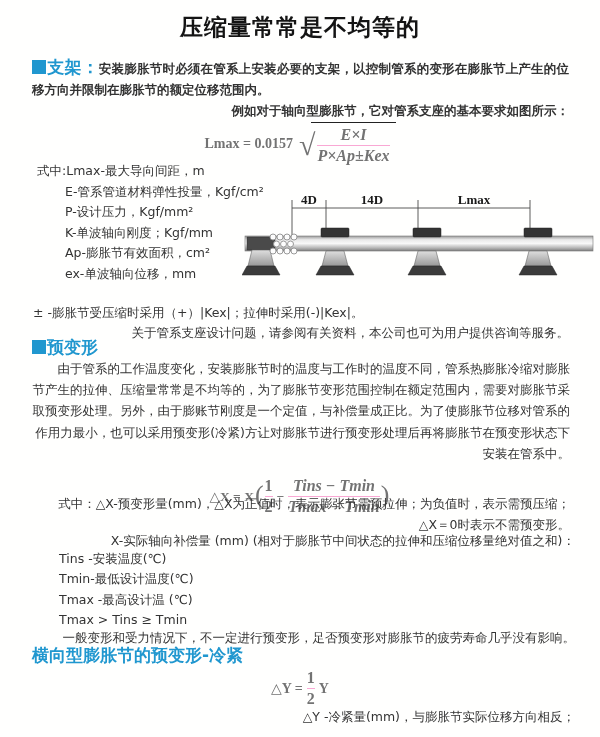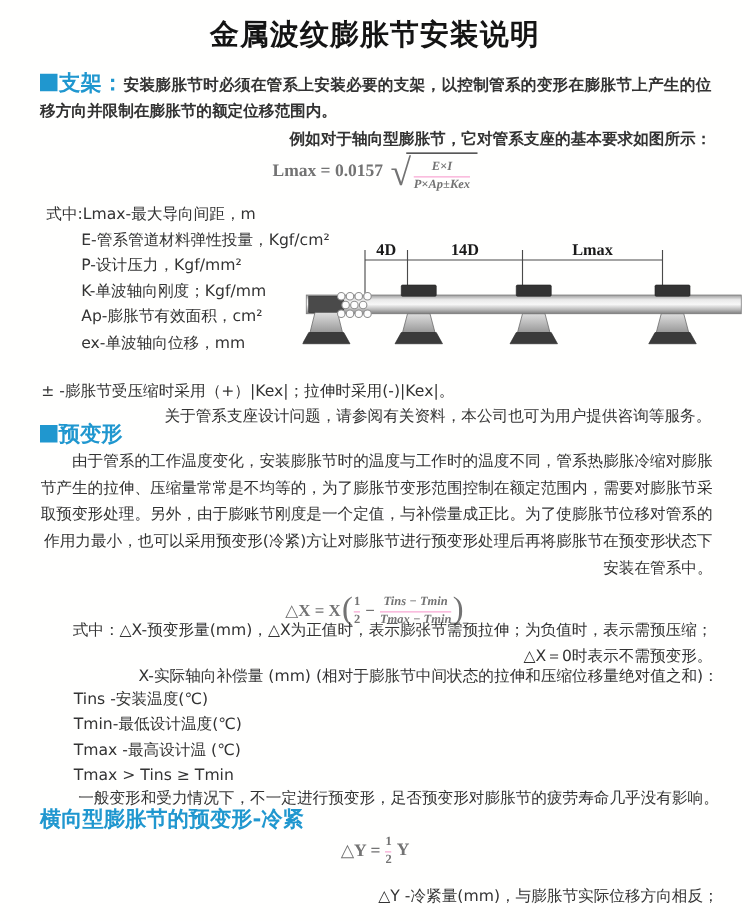--- a/index.html
+++ b/index.html
@@ -9,38 +9,38 @@
   .title{top:12px;left:0;width:100%;text-align:center;font-size:23px;font-weight:bold;color:#141414;letter-spacing:1px;}
   .body-txt{font-size:12.5px;line-height:21px;color:#333;}
   .bold{font-weight:bold;}
   .justify{text-align:justify;}
   .indent{text-indent:25px;text-align:right;}
   .sec-head{font-size:17px;font-weight:bold;color:#2097cf;}
   .sub-head{font-size:15.5px;font-weight:bold;color:#2097cf;}
   .sq{display:inline-block;width:14px;height:14px;background:#2097cf;vertical-align:-1px;margin-right:1px;}
   .formula{font-family:"Liberation Serif","DejaVu Serif",serif;font-weight:bold;font-size:14px;color:#737373;
            display:flex;align-items:center;justify-content:center;left:0;width:100%;}
-  .frac{display:inline-flex;flex-direction:column;align-items:center;font-size:10px;line-height:1.25;}
+  .frac{display:inline-flex;flex-direction:column;align-items:center;font-size:16px;line-height:1.25;}
   .frac .den{border-top:1px solid #f9a8d4;font-family:Liberation Serif, serif;}
   .ital{font-style:italic;}
   .sqrt{display:inline-flex;align-items:center;margin-left:6px;}
   .sqrt-glyph{font-size:30px;font-weight:400;line-height:.8;margin-right:-4px;transform:translateY(1px);}
   .sqrt-body{border-top:1.5px solid #222;padding:2px 6px 0 6px;}
   .paren{font-size:26px;font-weight:400;line-height:1;padding:0 1px;transform:translateY(-2px);}
   .fx-gap{margin:0 4px;}
   .defs div{padding-left:28px;}
   .defs div.first{padding-left:0;}
   .temps div{line-height:20.3px;}
 </style>
 </head>
 <body>
 
 <div class="page">
 
-  <div class="abs title">金属波纹膨胀节安装说明</div>
+  <div class="abs title">压缩量常常是不均等的</div>
 
   <div class="abs body-txt justify" style="top:57px;left:32px;width:537px;">
     <span class="sq"></span><span class="sec-head">支架：</span><span class="bold">安装膨胀节时必须在管系上安装必要的支架，以控制管系的变形在膨胀节上产生的位移方向并限制在膨胀节的额定位移范围内。</span>
   </div>
 
   <div class="abs body-txt indent" style="top:100px;left:32px;width:537px;font-weight:600;">例如对于轴向型膨胀节，它对管系支座的基本要求如图所示：</div>
 
   <div class="abs formula" style="top:122px;">
     <span>Lmax = 0.0157</span>
     <span class="sqrt">

